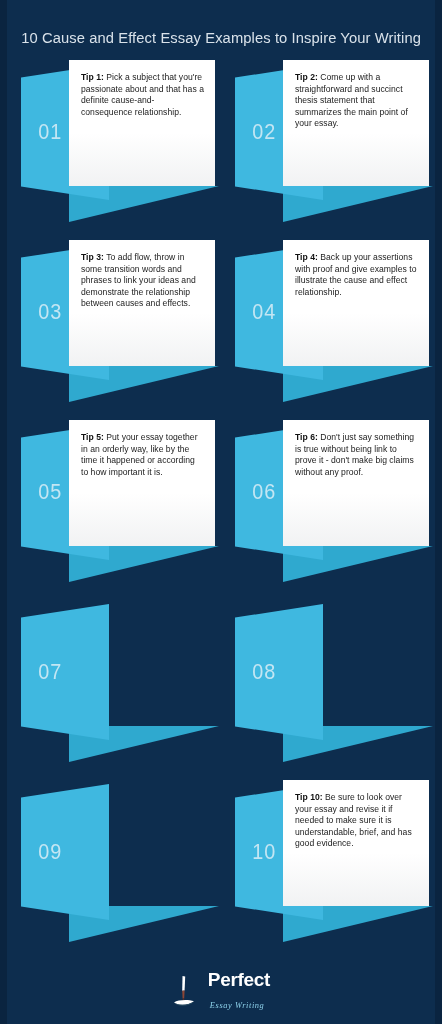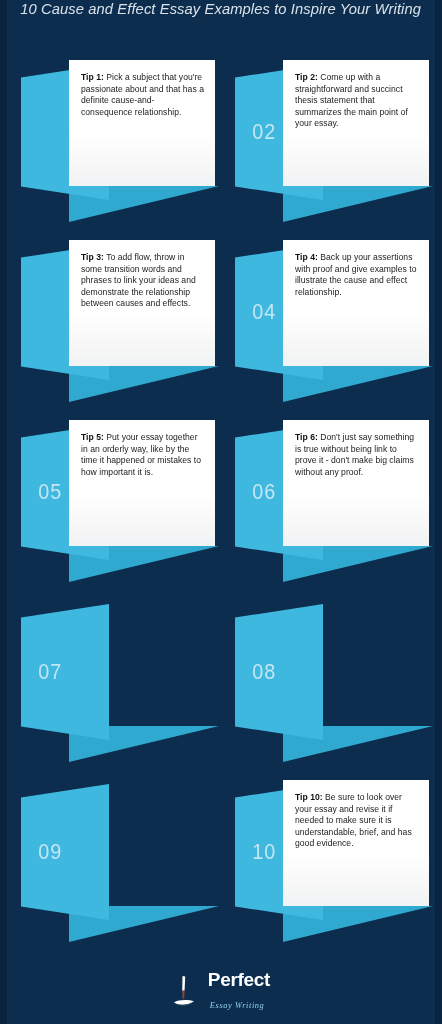--- a/index.html
+++ b/index.html
@@ -21,27 +21,27 @@
     background: #0d2d4e;
     box-sizing: border-box;
     border-left: 7px solid #0a2440;
     border-right: 7px solid #0a2440;
     overflow: hidden;
   }
 
   
   #title-bar {
     position: absolute;
-    top: 0;
+    top: 9px;
     left: 0;
     right: 0;
     height: 56px;
     display: flex;
+    align-items: center;
     justify-content: center;
-    font-style: italic;
   }
   #page-title {
     color: #d9e2ea;
     font-size: 15.2px;
     font-family: "Liberation Sans Narrow", "Liberation Sans", sans-serif;
     font-weight: 400;
     letter-spacing: 0.1px;
     white-space: nowrap;
     text-align: center;
     transform: scaleX(0.97);
@@ -193,39 +193,45 @@
 
   <div id="title-bar">
     <div id="page-title">10 Cause and Effect Essay Examples to Inspire Your Writing</div>
   </div>
 
   <div id="tips-grid">
       <div class="tip-cell">
         <div class="ribbon-shadow"></div>
         <div class="card-shadow"></div>
         <div class="ribbon"></div>
+        <div class="ribbon-inner">
+          <span class="tip-number">01</span>
+        </div>
         <div class="tip-card">
           <div class="tip-text"><b>Tip 1:</b><span> Pick a subject that you're passionate about and that has a definite cause-and-consequence relationship.</span></div>
         </div>
       </div>
       <div class="tip-cell">
         <div class="ribbon-shadow"></div>
         <div class="card-shadow"></div>
         <div class="ribbon"></div>
         <div class="ribbon-inner">
           <span class="tip-number">02</span>
         </div>
         <div class="tip-card">
           <div class="tip-text"><b>Tip 2:</b><span> Come up with a straightforward and succinct thesis statement that summarizes the main point of your essay.</span></div>
         </div>
       </div>
       <div class="tip-cell">
         <div class="ribbon-shadow"></div>
         <div class="card-shadow"></div>
         <div class="ribbon"></div>
+        <div class="ribbon-inner">
+          <span class="tip-number">03</span>
+        </div>
         <div class="tip-card">
           <div class="tip-text"><b>Tip 3:</b><span> To add flow, throw in some transition words and phrases to link your ideas and demonstrate the relationship between causes and effects.</span></div>
         </div>
       </div>
       <div class="tip-cell">
         <div class="ribbon-shadow"></div>
         <div class="card-shadow"></div>
         <div class="ribbon"></div>
         <div class="ribbon-inner">
           <span class="tip-number">04</span>
@@ -235,21 +241,21 @@
         </div>
       </div>
       <div class="tip-cell">
         <div class="ribbon-shadow"></div>
         <div class="card-shadow"></div>
         <div class="ribbon"></div>
         <div class="ribbon-inner">
           <span class="tip-number">05</span>
         </div>
         <div class="tip-card">
-          <div class="tip-text"><b>Tip 5:</b><span> Put your essay together in an orderly way, like by the time it happened or mistakes to how important it is.</span></div>
+          <div class="tip-text"><b>Tip 5:</b><span> Put your essay together in an orderly way, like by the time it happened or according to how important it is.</span></div>
         </div>
       </div>
       <div class="tip-cell">
         <div class="ribbon-shadow"></div>
         <div class="card-shadow"></div>
         <div class="ribbon"></div>
         <div class="ribbon-inner">
           <span class="tip-number">06</span>
         </div>
         <div class="tip-card">

